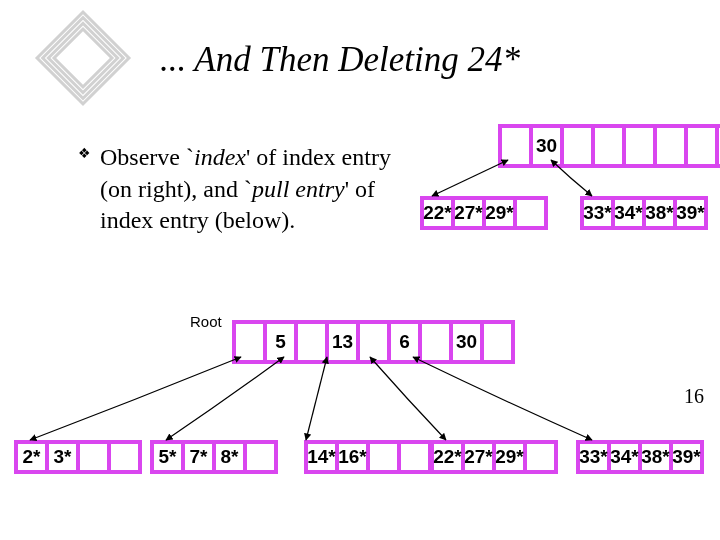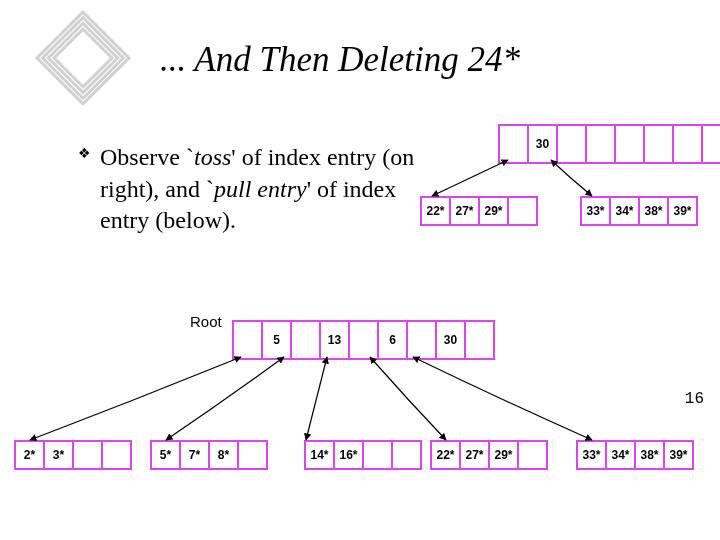--- a/index.html
+++ b/index.html
@@ -14,50 +14,50 @@
 
   .title{position:absolute;left:160px;top:40px;font-style:italic;font-size:35px}
 
   .bullets{position:absolute;left:38px;top:118px;width:350px;font-size:24px;line-height:1.32}
   .bullets li{list-style:none;position:relative;margin-bottom:4px;padding-left:22px}
   .bullets li::before{content:"\2756";position:absolute;left:0;top:3px;font-size:14px;color:#000}
   .i{font-style:italic}
 
   
   .node{position:absolute;display:flex}
-  .cell{width:27px;height:26px;border:2px solid #d946ef;background:#fff;display:flex;align-items:center;justify-content:center;font-size:12px;font-family:Arial,Helvetica,sans-serif;font-weight:700}
+  .cell{width:27px;height:26px;border:4px solid #d946ef;background:#fff;display:flex;align-items:center;justify-content:center;font-size:19px;font-family:Arial,Helvetica,sans-serif;font-weight:700}
   .tall .cell{height:36px}
   .cell:not(:first-child){border-left:0}
 
   
   .root-label{position:absolute;font-size:15px;font-family:Arial,Helvetica,sans-serif;font-weight:400}
 
   
-  .slidenum{position:absolute;right:16px;bottom:8px;font-size:16px;font-family:Liberation Mono, monospace}
+  .slidenum{position:absolute;right:16px;bottom:8px;font-size:20px;font-family:Liberation Serif, serif}
 
   
   svg.overlay{position:absolute;left:0;top:0;width:720px;height:540px;pointer-events:none}
 </style>
 </head>
 <body>
 
 <div class="stage">
 
   <div class="decor">
     <div class="diamond d1"></div>
       <div class="diamond d2"></div>
       <div class="diamond d3"></div>
       <div class="diamond d4"></div>
   </div>
 
   <div class="title">... And Then Deleting 24*</div>
 
   <ul class="bullets">
     <li>
-      <span>Observe `</span><span class="i">toss</span><span>' of index entry (on right), and `</span><span class="i">pull entry</span><span>' of index entry (below).</span>
+      <span>Observe `</span><span class="i">index</span><span>' of index entry (on right), and `</span><span class="i">pull entry</span><span>' of index entry (below).</span>
     </li>
   </ul>
 
   <div class="node tall" style="left:498px;top:124px">
     <div class="cell narrow"></div>
     <div class="cell">30</div>
     <div class="cell narrow"></div>
     <div class="cell"></div>
     <div class="cell narrow"></div>
     <div class="cell"></div>

